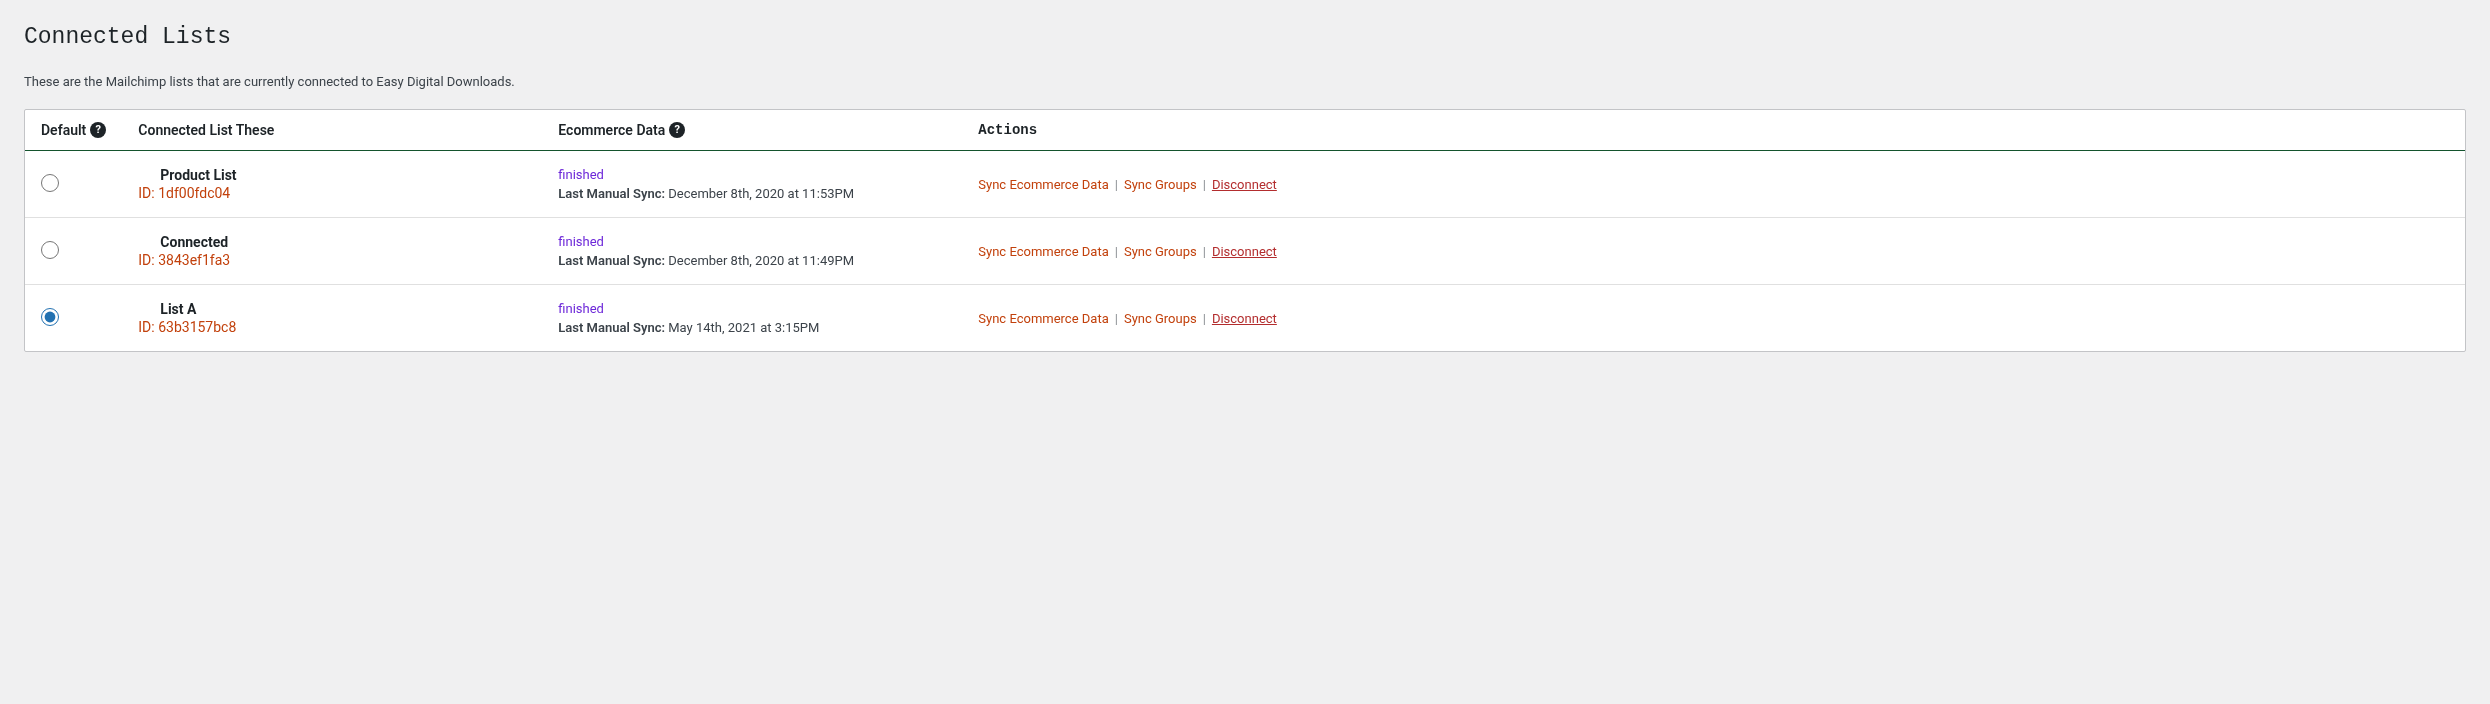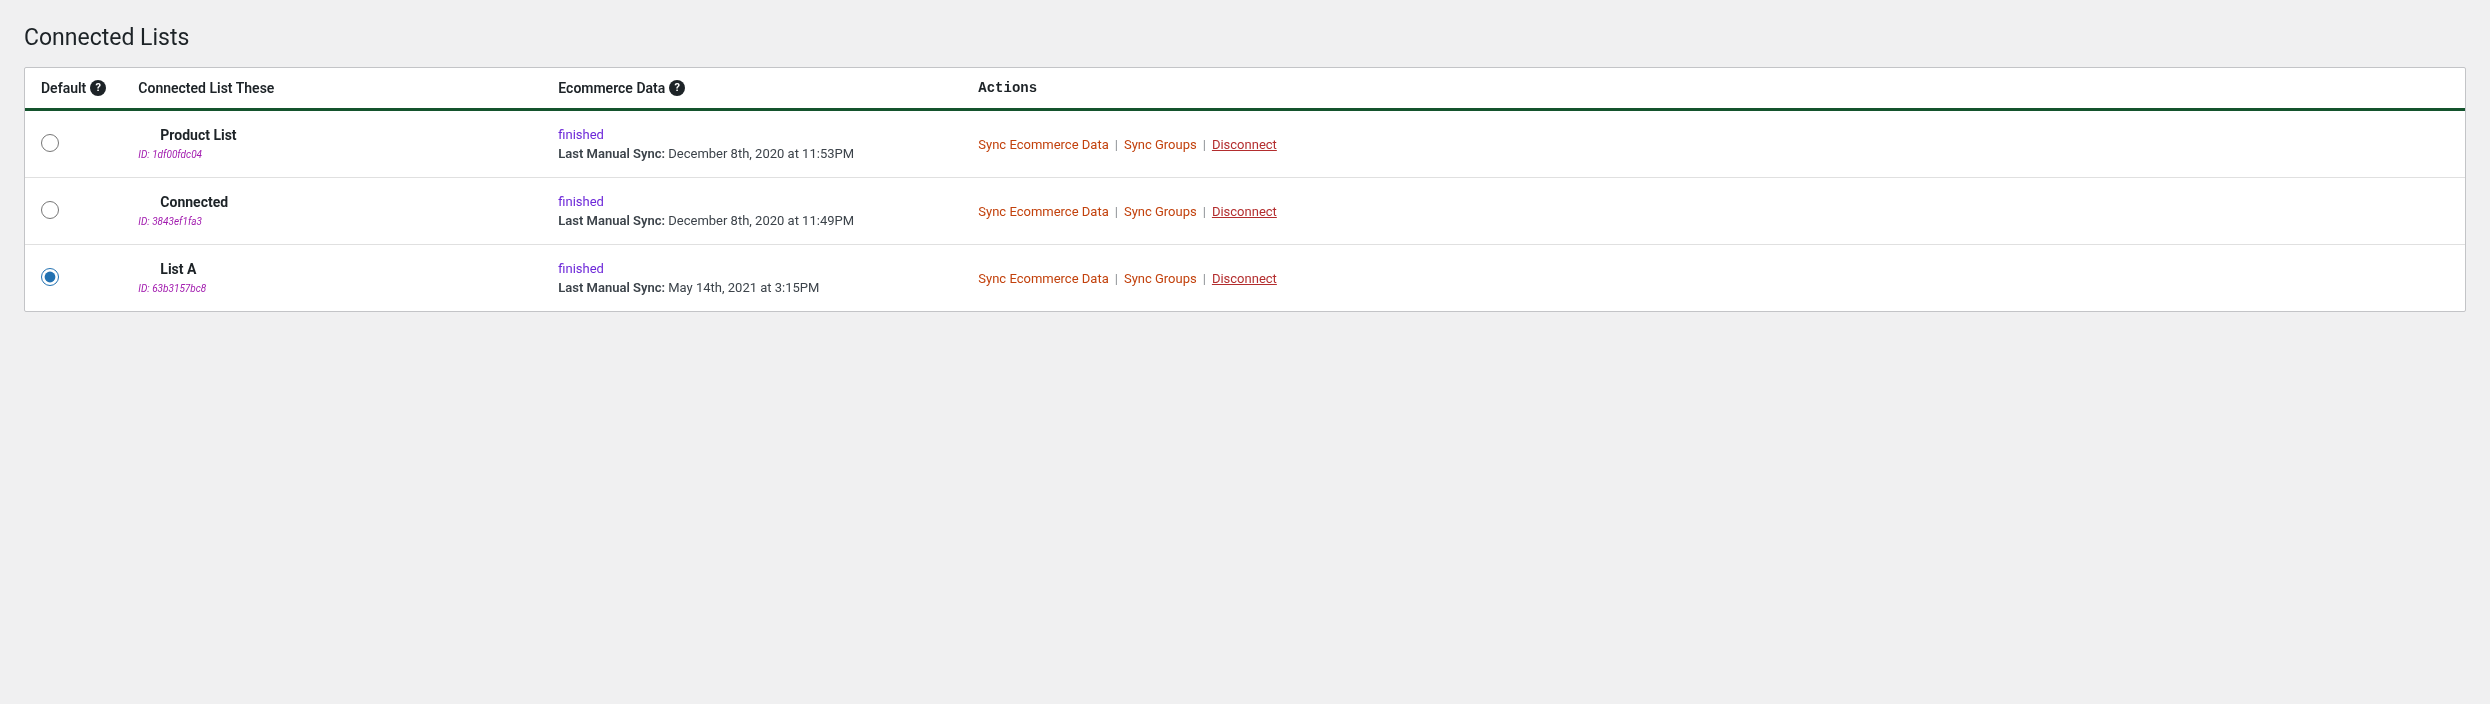--- a/index.html
+++ b/index.html
@@ -18,42 +18,43 @@
 
     .page-container {
       background: #f0f0f1;
       max-width: 2490px;
     }
 
     .page-title {
       font-size: 23px;
       font-weight: 400;
       color: #1d2327;
-      margin-bottom: 16px;
+      margin-bottom: 24px;
+      font-family: Liberation Mono, monospace;
     }
 
     .page-description {
       font-size: 13px;
       color: #3c434a;
       margin-bottom: 20px;
     }
 
     .table-container {
       background: #fff;
       border: 1px solid #c3c4c7;
       border-radius: 2px;
     }
 
     .table {
       width: 100%;
       border-collapse: collapse;
     }
 
     .table thead tr {
-      border-bottom: 3px solid #14532d;
+      border-bottom: 1px solid #14532d;
     }
 
     .table th {
       padding: 12px 16px;
       text-align: left;
       font-weight: 600;
       font-size: 14px;
       color: #1d2327;
     }
 
@@ -101,23 +102,22 @@
     .list-name {
       font-weight: 700;
       font-size: 14px;
       color: #1d2327;
       display: block;
       margin-bottom: 2px;
       margin-left: 22px;
     }
 
     .list-id {
-      font-size: 10px;
-      color: #a21caf;
-      font-style: italic;
+      font-size: 14px;
+      color: #c2410c;
     }
 
     .ecommerce-status {
       font-size: 13px;
       color: #6d28d9;
       display: block;
       margin-bottom: 3px;
     }
 
     .ecommerce-sync {
@@ -174,20 +174,21 @@
     .th-label {
       display: flex;
       align-items: center;
     }
   </style>
 </head>
 <body>
 
 <div class="page-container">
   <h1 class="page-title">Connected Lists</h1>
+  <p class="page-description">These are the Mailchimp lists that are currently connected to Easy Digital Downloads.</p>
 
   <div class="table-container">
     <table class="table">
       <thead>
         <tr>
           <th class="col-default">
             <div class="th-label">
               <span>Default</span>
               <span class="help-icon">?</span>
             </div>

